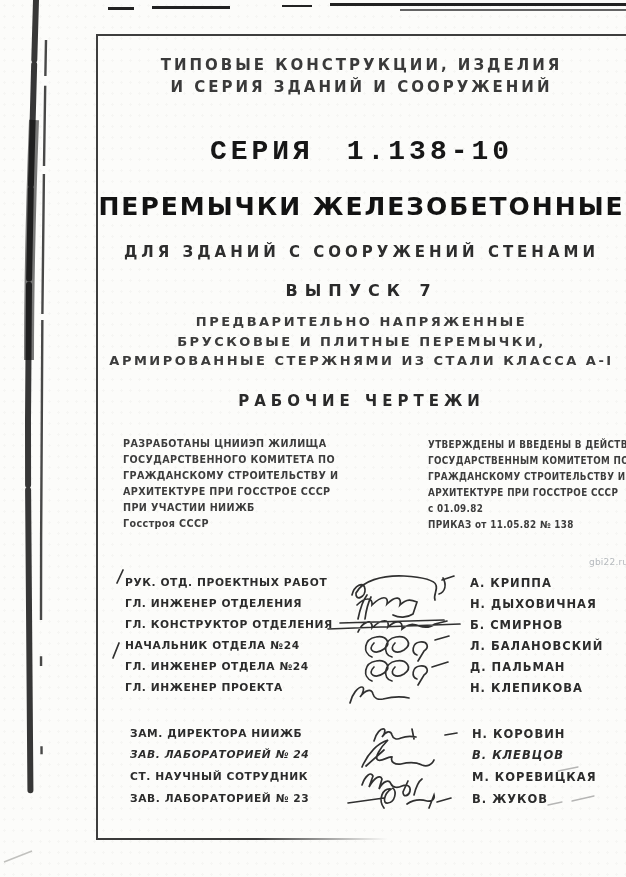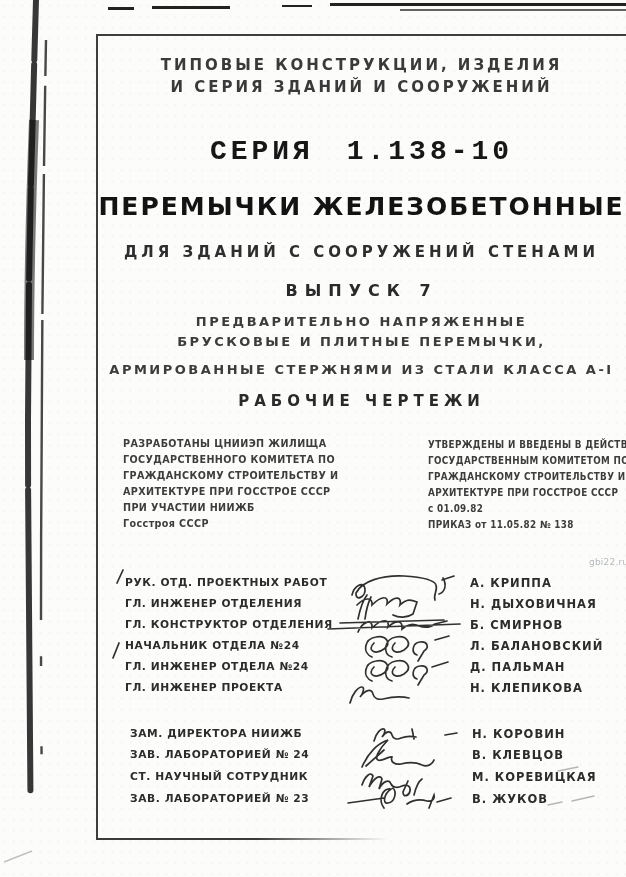--- a/index.html
+++ b/index.html
@@ -59,21 +59,21 @@
   <div class="abs ctr cat" style="top:56px;">ТИПОВЫЕ  КОНСТРУКЦИИ, ИЗДЕЛИЯ</div>
   <div class="abs ctr cat" style="top:78px;">И  СЕРИЯ  ЗДАНИЙ И СООРУЖЕНИЙ</div>
 
   <div class="abs ctr series" style="top:136px;font-family:Liberation Mono, monospace;">СЕРИЯ 1.138-10</div>
   <div class="abs ctr maintitle" style="top:192px;">ПЕРЕМЫЧКИ ЖЕЛЕЗОБЕТОННЫЕ</div>
   <div class="abs ctr sub" style="top:243px;">ДЛЯ ЗДАНИЙ С СООРУЖЕНИЙ СТЕНАМИ</div>
   <div class="abs ctr issue" style="top:281px;">ВЫПУСК 7</div>
 
   <div class="abs ctr desc" style="top:314px;">ПРЕДВАРИТЕЛЬНО НАПРЯЖЕННЫЕ</div>
   <div class="abs ctr desc" style="top:334px;">БРУСКОВЫЕ И ПЛИТНЫЕ ПЕРЕМЫЧКИ,</div>
-  <div class="abs ctr desc" style="top:362px;">АРМИРОВАННЫЕ СТЕРЖНЯМИ ИЗ СТАЛИ КЛАССА А-I</div>
+  <div class="abs ctr desc" style="top:353px;">АРМИРОВАННЫЕ СТЕРЖНЯМИ ИЗ СТАЛИ КЛАССА А-I</div>
 
   <div class="abs ctr doctype" style="top:392px;">РАБОЧИЕ ЧЕРТЕЖИ</div>
 
   <div class="abs smallblock" style="left:123px;top:436px;">
     <div>РАЗРАБОТАНЫ ЦНИИЭП ЖИЛИЩА</div>
     <div>ГОСУДАРСТВЕННОГО КОМИТЕТА ПО</div>
     <div>ГРАЖДАНСКОМУ СТРОИТЕЛЬСТВУ И</div>
     <div>АРХИТЕКТУРЕ ПРИ ГОССТРОЕ СССР</div>
     <div>ПРИ УЧАСТИИ НИИЖБ</div>
     <div>Госстроя СССР</div>
@@ -115,21 +115,21 @@
       <span class="t">Гл. инженер проекта</span>
       <span class="n">Н. Клепикова</span>
     </div>
   </div>
 
   <div class="abs siggroup g2" style="left:130px;top:727px;width:470px;">
     <div class="sigrow">
       <span class="t">Зам. директора НИИЖБ</span>
       <span class="n">Н. Коровин</span>
     </div>
-    <div class="sigrow" style="height:22px;">
+    <div class="sigrow" style="height:22px;font-style:italic;">
       <span class="t">Зав. лабораторией № 24</span>
       <span class="n">В. Клевцов</span>
     </div>
     <div class="sigrow" style="height:22px;">
       <span class="t">Ст. научный сотрудник</span>
       <span class="n">М. Коревицкая</span>
     </div>
     <div class="sigrow">
       <span class="t">Зав. лабораторией № 23</span>
       <span class="n">В. Жуков</span>

